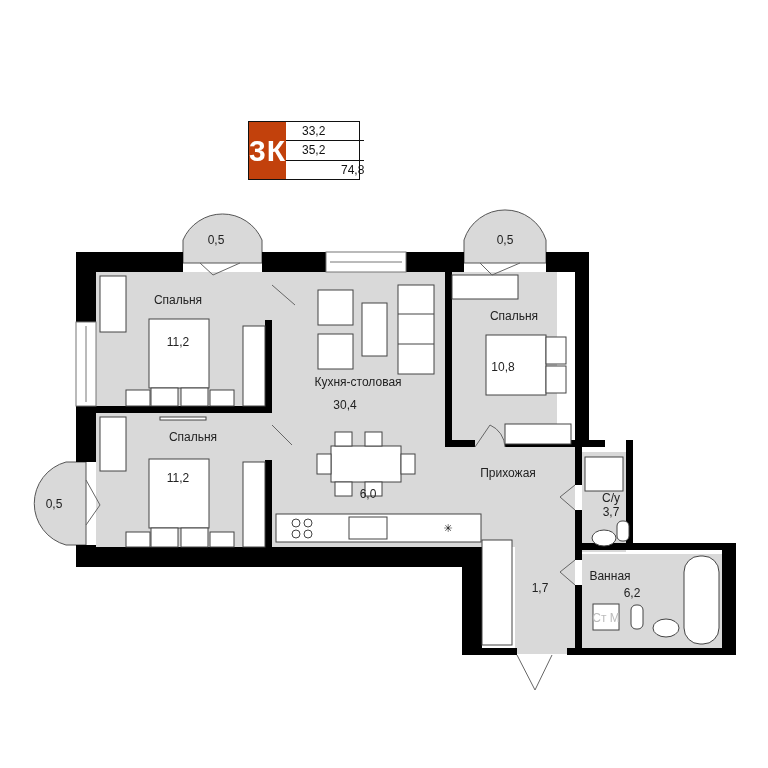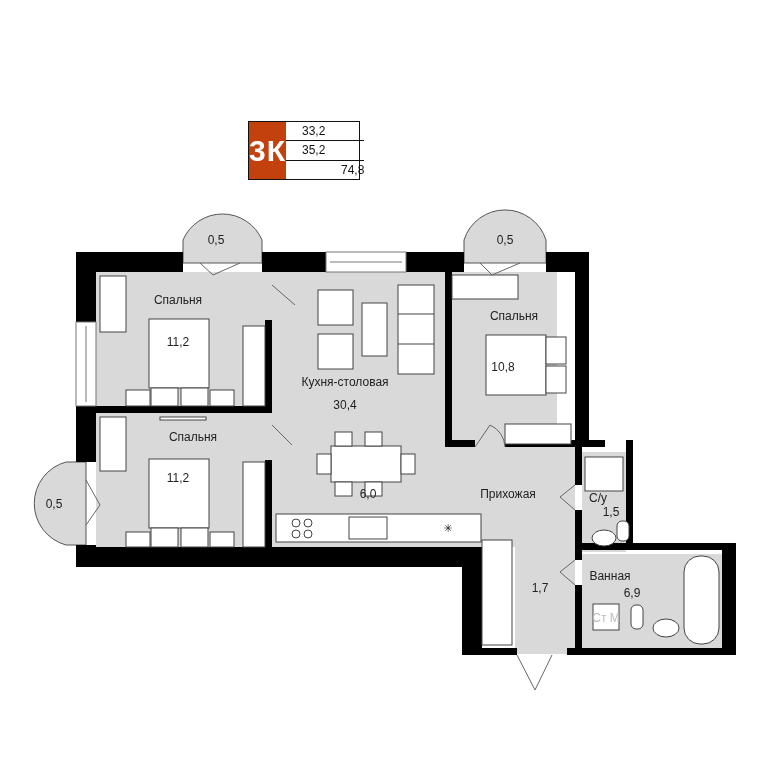--- a/index.html
+++ b/index.html
@@ -148,28 +148,28 @@
     <div class="badge-area">74,8</div>
   </div>
 </div>
 
 <div class="lbl" style="left:178px;top:300px">Спальня</div>
 <div class="lbl" style="left:178px;top:342px">11,2</div>
 <div class="lbl" style="left:193px;top:437px">Спальня</div>
 <div class="lbl" style="left:178px;top:478px">11,2</div>
 <div class="lbl" style="left:514px;top:316px">Спальня</div>
 <div class="lbl" style="left:503px;top:367px">10,8</div>
-<div class="lbl" style="left:345px;top:382px">Кухня-столовая</div>
+<div class="lbl" style="left:358px;top:382px">Кухня-столовая</div>
 <div class="lbl" style="left:345px;top:405px">30,4</div>
 <div class="lbl" style="left:368px;top:494px">6,0</div>
-<div class="lbl" style="left:508px;top:494px">Прихожая</div>
+<div class="lbl" style="left:508px;top:473px">Прихожая</div>
 <div class="lbl" style="left:540px;top:588px">1,7</div>
-<div class="lbl" style="left:598px;top:498px">С/у</div>
-<div class="lbl" style="left:611px;top:512px">1,5</div>
+<div class="lbl" style="left:611px;top:498px">С/у</div>
+<div class="lbl" style="left:611px;top:512px">3,7</div>
 <div class="lbl" style="left:610px;top:576px">Ванная</div>
-<div class="lbl" style="left:632px;top:593px">6,9</div>
+<div class="lbl" style="left:632px;top:593px">6,2</div>
 
 <div class="lbl" style="left:216px;top:240px">0,5</div>
 <div class="lbl" style="left:505px;top:240px">0,5</div>
 <div class="lbl" style="left:54px;top:504px">0,5</div>
 
 <div class="lbl small" style="left:606px;top:618px;color:#bbb;font-size:12px">Ст М</div>
 <div class="lbl small" style="left:448px;top:528px">✳</div>
 
 </body></html>

